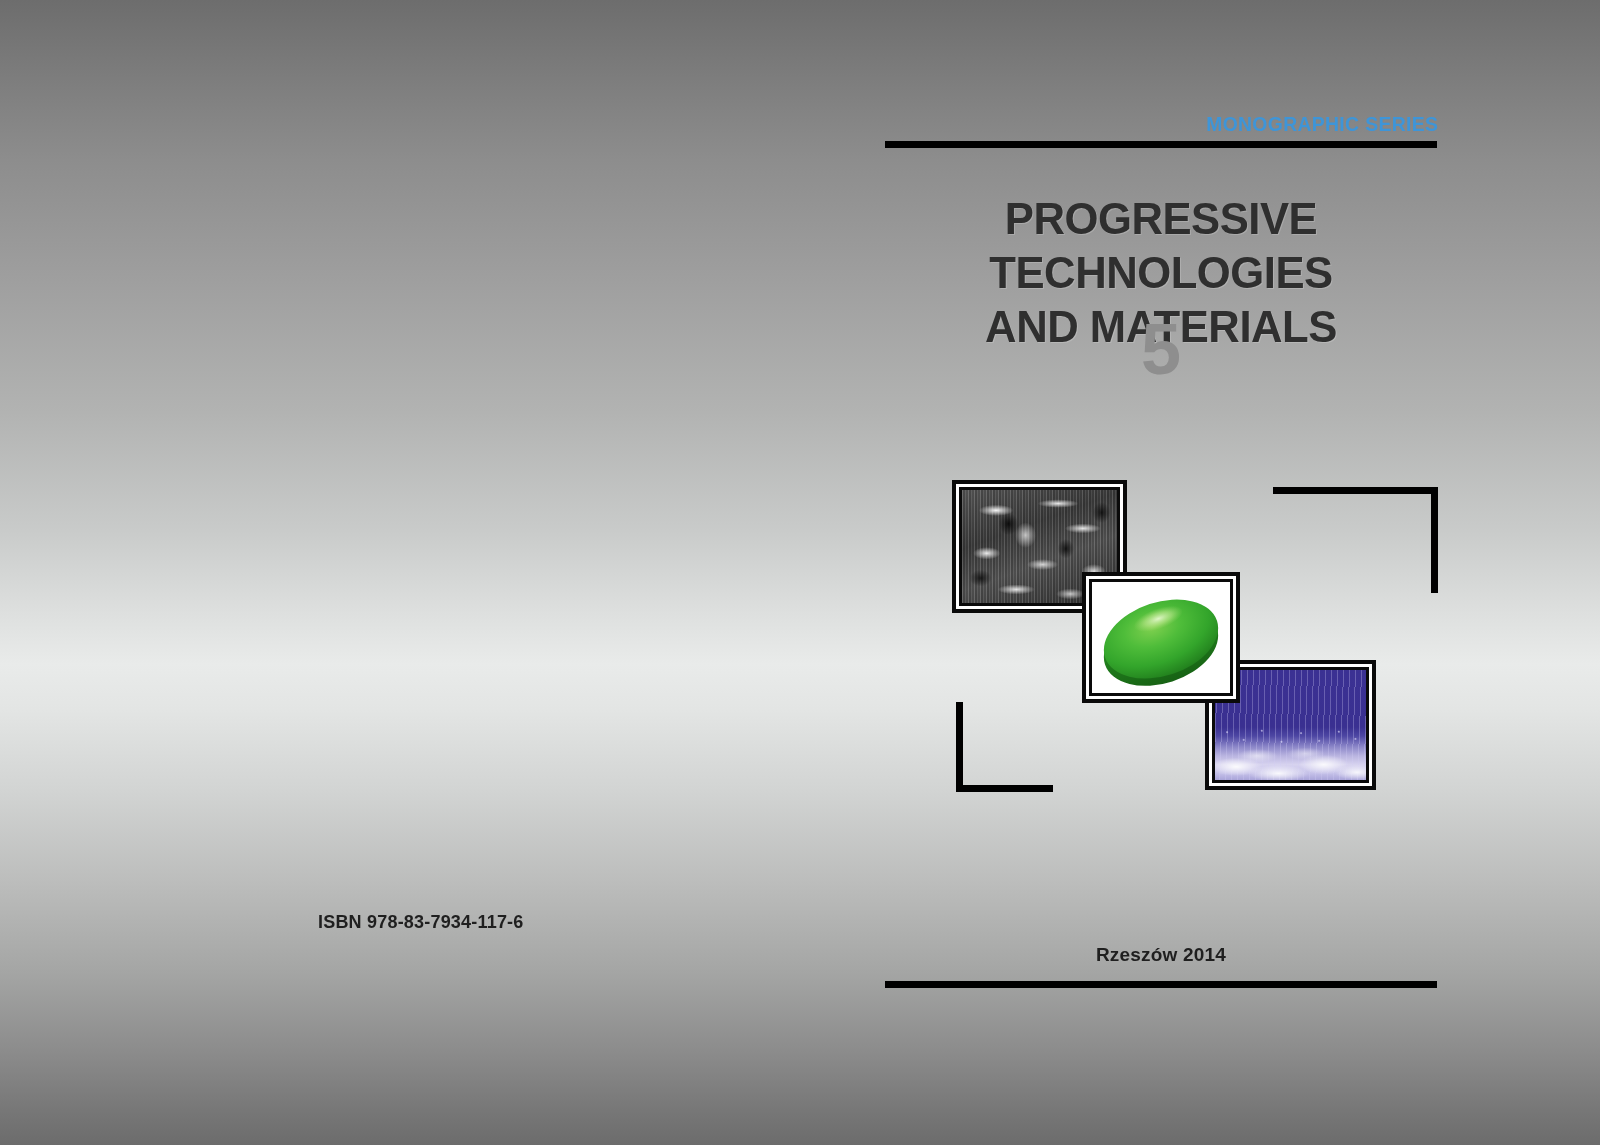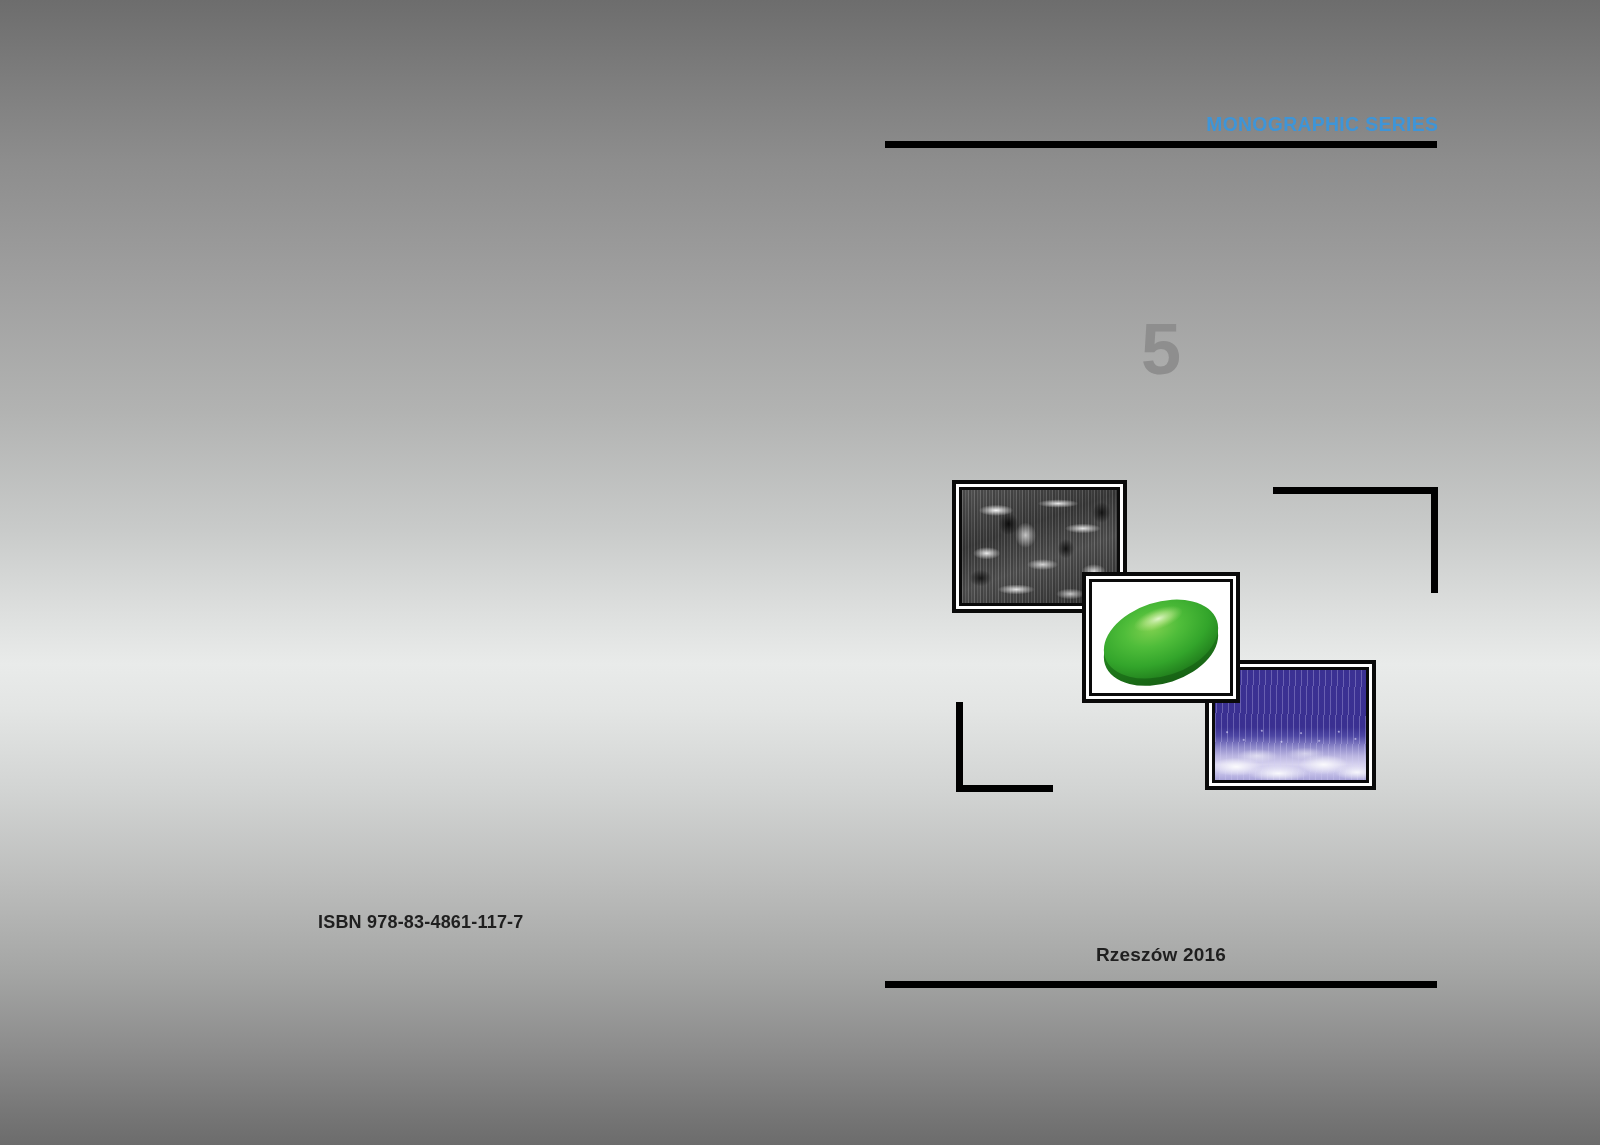--- a/index.html
+++ b/index.html
@@ -288,28 +288,32 @@
     font-stretch: condensed;
     letter-spacing: 0.2px;
     white-space: nowrap;
   }
 </style>
 </head>
 <body>
 
 <div class="cover">
 
-  <div class="isbn">ISBN 978-83-4861-117-7</div>
+  <div class="isbn">ISBN 978-83-7934-117-6</div>
 
   <div class="front">
 
     <div class="kicker">MONOGRAPHIC SERIES</div>
 
     <div class="rule rule-top"></div>
 
+    <div class="title">
+      <span class="title-line">PROGRESSIVE TECHNOLOGIES</span>
+      <span class="title-line">AND MATERIALS</span>
+    </div>
 
     <div class="volume">5</div>
 
     <div class="collage">
 
       <div class="bracket bracket-tr"></div>
       <div class="bracket bracket-bl"></div>
 
       <div class="pic pic-sem">
         <div class="pic-inner">
@@ -354,18 +358,18 @@
         <div class="pic-inner">
           <div class="violet-surface">
             <div class="violet-speck"></div>
           </div>
         </div>
       </div>
 
     </div>
 
 
-    <div class="place-year">Rzeszów 2016</div>
+    <div class="place-year">Rzeszów 2014</div>
 
     <div class="rule rule-bottom"></div>
 
   </div>
 </div>
 
 </body></html>

